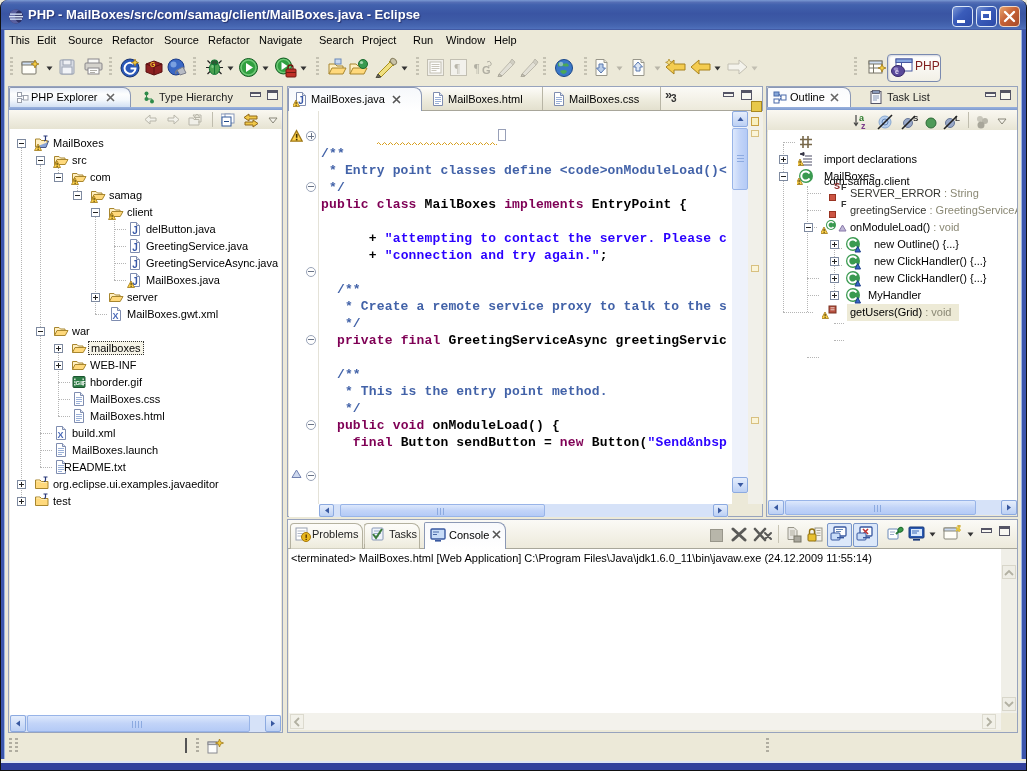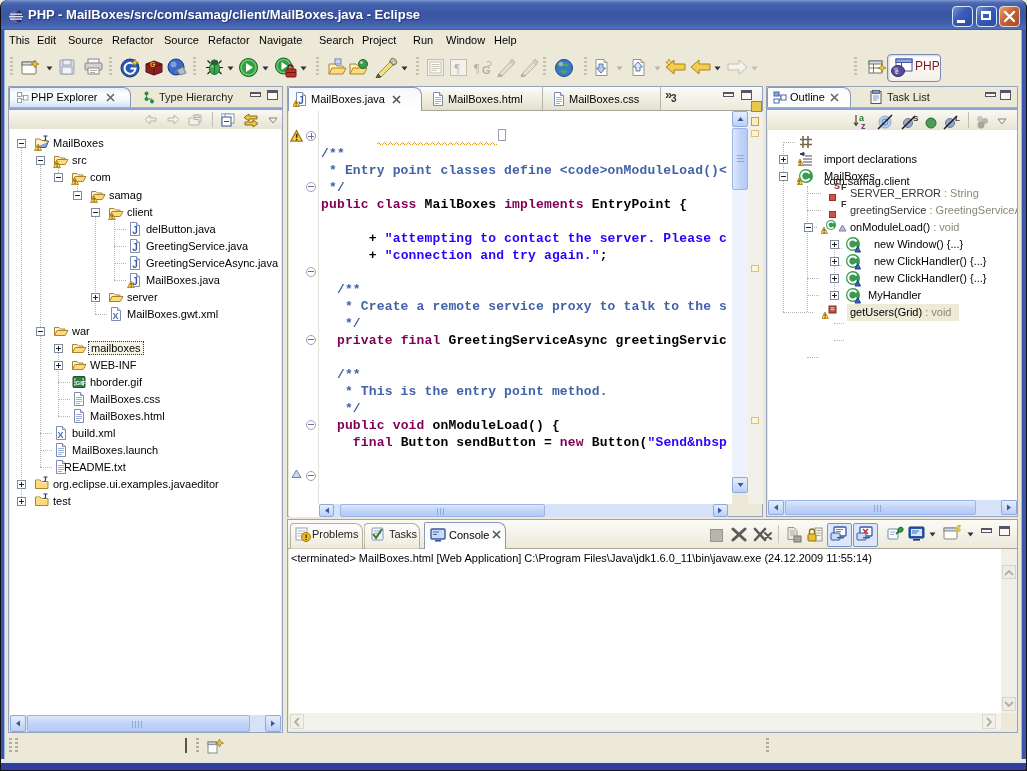--- a/index.html
+++ b/index.html
@@ -819,21 +819,21 @@
 
   <div class="eb p" style="left:62px;top:110px;">
         <i></i>
         <b></b>
       </div>
   <svg class="a" style="left:77px;top:106px;" width="17" height="17" viewBox="0 0 17 17">
         <circle cx="8" cy="8" r="7" fill="#3a9a50"></circle>
         <path d="M11.5,5.5 A4.5,4.5 0 1 0 11.5,10.5" fill="none" stroke="#fff" stroke-width="2"></path>
         <path d="M10,16 L15.5,16 L12.75,10.5 Z" fill="#3868c8" stroke="#1c3c88"></path>
       </svg>
-  <div class="a t11" style="left:106px;top:106px;">new Window() {...}</div>
+  <div class="a t11" style="left:106px;top:106px;">new Outline() {...}</div>
   <div class="eb p" style="left:62px;top:127px;">
         <i></i>
         <b></b>
       </div>
   <svg class="a" style="left:77px;top:123px;" width="17" height="17" viewBox="0 0 17 17">
         <circle cx="8" cy="8" r="7" fill="#3a9a50"></circle>
         <path d="M11.5,5.5 A4.5,4.5 0 1 0 11.5,10.5" fill="none" stroke="#fff" stroke-width="2"></path>
         <path d="M10,16 L15.5,16 L12.75,10.5 Z" fill="#3868c8" stroke="#1c3c88"></path>
       </svg>
   <div class="a t11" style="left:106px;top:123px;">new ClickHandler() {...}</div>

